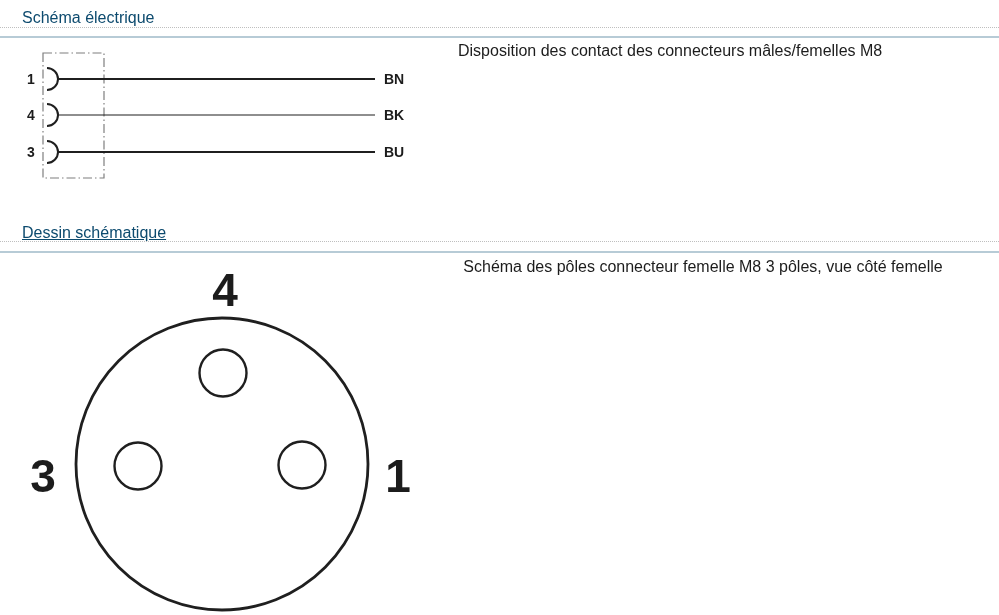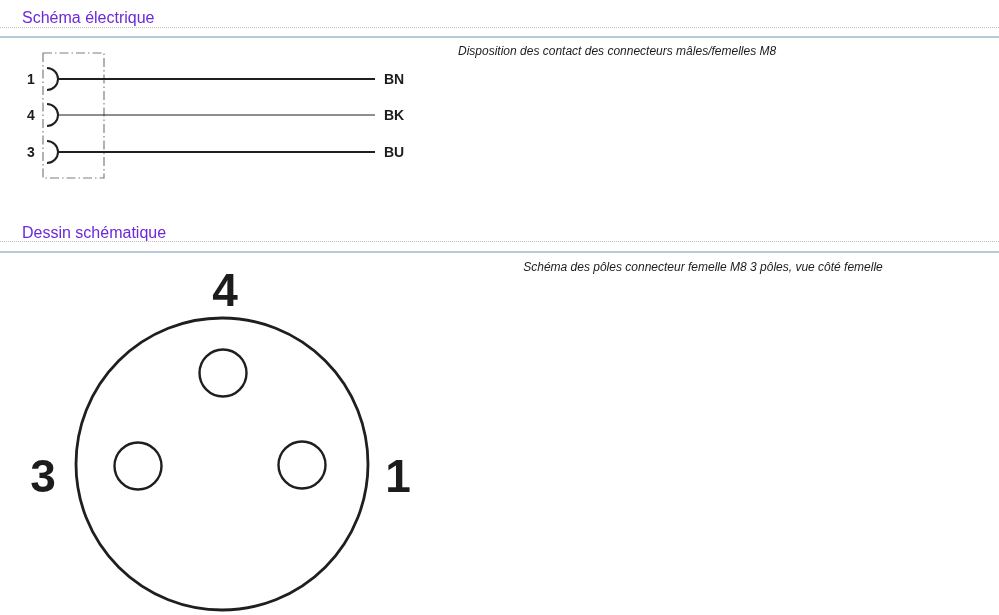--- a/index.html
+++ b/index.html
@@ -7,34 +7,34 @@
     position:relative;
     width:999px;height:615px;
     background:#ffffff;
     font-family:"Liberation Sans", sans-serif;
     color:#1c1c1c;
     overflow:hidden;
   }
   .section-heading{
     position:absolute;left:22px;
     font-size:16px;line-height:18px;
-    font-weight:400;color:#6d28d9;
+    font-weight:400;color:#0c4a6e;
     white-space:nowrap;
   }
   .dotted-rule{
     position:absolute;left:0;width:999px;height:0;
     border-top:1px dotted #bfbfbf;
   }
   .blue-rule{
     position:absolute;left:0;width:999px;height:2px;
     background:#b7cbd6;
   }
   .caption{
     position:absolute;left:458px;
-    font-size:12px;line-height:26px;color:#1c1c1c;font-style:italic;
+    font-size:16px;line-height:26px;color:#1c1c1c;
   }
   .caption.nowrap{white-space:nowrap;}
   .diagram{position:absolute;left:0;}
   svg text{fill:#1c1c1c;}
   .pin-num, .wire-label{
     font-family:"Liberation Sans", sans-serif;
     font-size:14px;font-weight:700;
   }
   .big-label{
     font-family:"Liberation Sans", sans-serif;
@@ -71,21 +71,21 @@
     <g>
       <text class="pin-num" x="31" y="112" text-anchor="middle">3</text>
       <path d="M 47 96 A 11 11 0 0 1 47 118" fill="none" stroke="#1f1f1f" stroke-width="2"></path>
       <line x1="58" y1="107" x2="375" y2="107" stroke="#1f1f1f" stroke-width="2.2"></line>
       <text class="wire-label" x="384" y="112" text-anchor="start">BU</text>
     </g>
   </svg>
 
   <div class="caption nowrap" style="top:38px;">Disposition des contact des connecteurs mâles/femelles M8</div>
 
-  <div class="section-heading" style="top:224px;">Dessin schématique</div>
+  <div class="section-heading" style="top:224px;text-decoration:underline;">Dessin schématique</div>
   <div class="dotted-rule" style="top:241px;"></div>
   <div class="blue-rule" style="top:251px;"></div>
 
   <svg class="diagram" style="top:258px;" width="445" height="357" viewBox="0 0 445 357">
 
     <circle cx="222" cy="206" r="146" fill="none" stroke="#1f1f1f" stroke-width="2.8"></circle>
 
     <circle cx="223" cy="115" r="23.5" fill="none" stroke="#1f1f1f" stroke-width="2.4"></circle>
     <circle cx="138" cy="208" r="23.5" fill="none" stroke="#1f1f1f" stroke-width="2.4"></circle>
     <circle cx="302" cy="207" r="23.5" fill="none" stroke="#1f1f1f" stroke-width="2.4"></circle>

